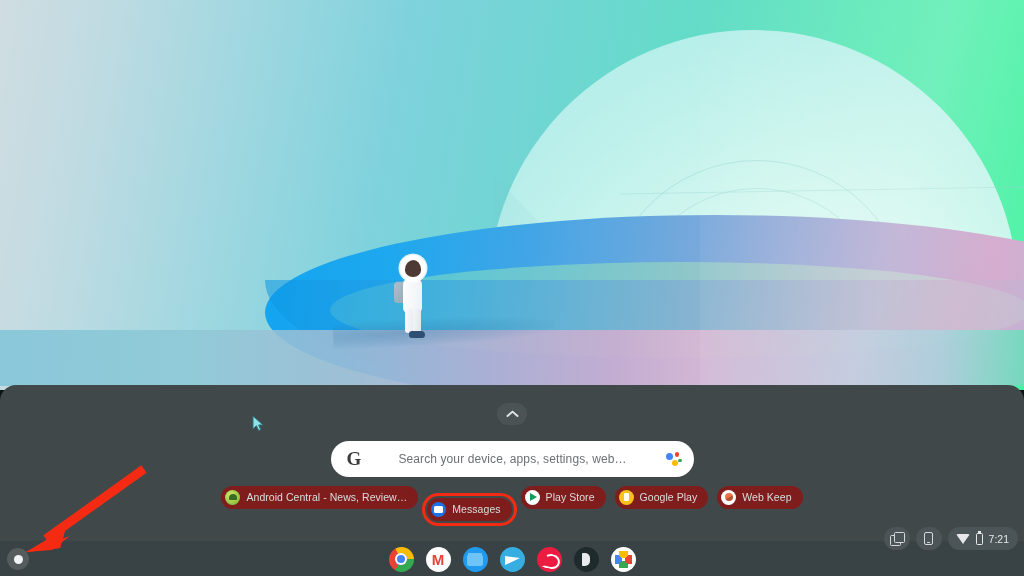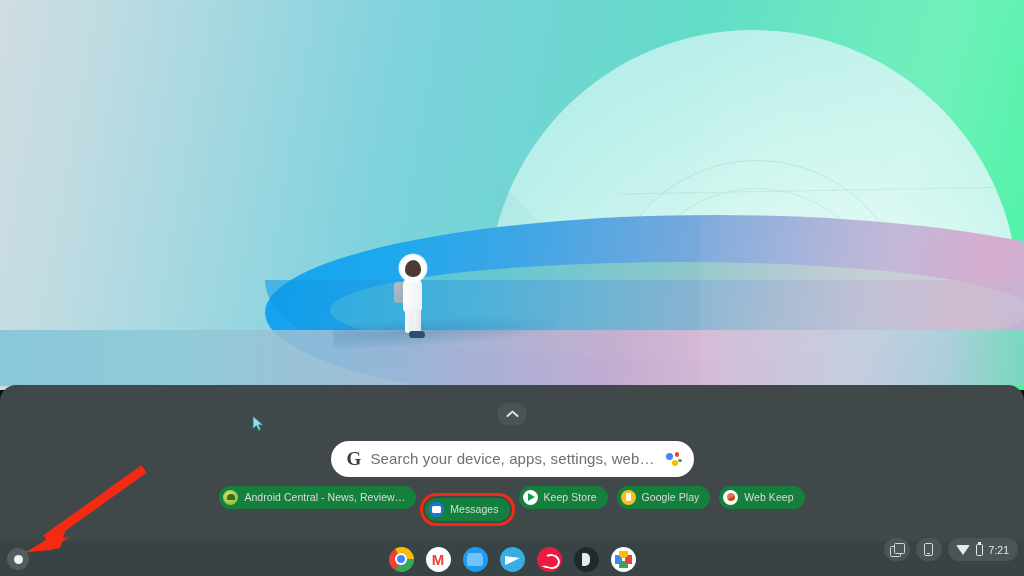--- a/index.html
+++ b/index.html
@@ -79,32 +79,32 @@
   .collapse-btn { position:absolute; left:497px; top:403px; width:30px; height:22px;
     border-radius:11px; background:#4c5355; display:flex; align-items:center; justify-content:center; }
   .collapse-btn svg { display:block; }
 
   .searchbar { position:absolute; left:331px; top:441px; width:363px; height:36px;
     background:#ffffff; border-radius:18px; display:flex; align-items:center; }
   .g-logo { position:absolute; left:14px; top:9px; width:18px; height:18px;
     font-family:"Liberation Serif", serif; font-size:19px; font-weight:700; color:#3b3b3b;
     line-height:18px; text-align:center; }
   .search-ph { position:absolute; left:0; top:0; width:363px; height:36px; line-height:36px;
-    text-align:center; font-size:15px; color:#6d6f72; letter-spacing:.1px; }
+    text-align:center; font-size:12px; color:#6d6f72; letter-spacing:.1px; }
   .assistant { position:absolute; right:13px; top:11px; width:15px; height:15px; }
   .assistant i { position:absolute; border-radius:50%; display:block; }
   .a-blue { left:0; top:1px; width:7px; height:7px; background:#4285f4; }
   .a-red { left:8.5px; top:0px; width:4.5px; height:4.5px; background:#ea4335; }
   .a-yellow{ left:6px; top:8px; width:6px; height:6px; background:#fbbc05; }
   .a-green { left:12px; top:6.5px; width:3.5px; height:3.5px; background:#34a853; }
 
   
   .chips { position:absolute; left:0; top:485px; width:1024px; height:24px;
     display:flex; justify-content:center; align-items:center; gap:9px; }
-  .chip { height:23px; border-radius:12px; background:#15803d;
+  .chip { height:23px; border-radius:12px; background:#7f1d1d;
     display:flex; align-items:center; padding:0 11px 0 4px; gap:6px; }
   .chip-label { font-size:10.5px; color:#d9dcdd; white-space:nowrap; letter-spacing:.05px; }
   .chip-ico { width:15px; height:15px; border-radius:50%; flex:0 0 15px; position:relative;
     display:flex; align-items:center; justify-content:center; overflow:hidden; }
   .ico-androidcentral { background:radial-gradient(circle at 38% 35%,#d2e86a,#8fc33f 70%,#6fa32f); }
   .ico-androidcentral::after { content:""; position:absolute; left:3.5px; top:4.5px; width:8px; height:6px;
     background:#3b6b22; border-radius:4px 4px 1px 1px; }
   .ico-messages { background:#1b72e8; }
   .ico-messages::after { content:""; position:absolute; left:3px; top:4px; width:9px; height:7px;
     background:#ffffff; border-radius:1.5px; }
@@ -151,21 +151,21 @@
     background:#e8eaed; border-radius:1px 5px 5px 1px; }
   .app-photos { background:#ffffff; }
   .app-photos::after { content:""; position:absolute; left:4px; top:4px; width:17px; height:17px;
     background:
       radial-gradient(circle at 50% 15%, #fbbc05 0 28%, transparent 29%),
       radial-gradient(circle at 85% 50%, #ea4335 0 28%, transparent 29%),
       radial-gradient(circle at 50% 85%, #34a853 0 28%, transparent 29%),
       radial-gradient(circle at 15% 50%, #4285f4 0 28%, transparent 29%); }
 
   
-  .tray { position:absolute; right:6px; top:538px; height:23px; display:flex; align-items:center; gap:6px; }
+  .tray { position:absolute; right:6px; top:527px; height:23px; display:flex; align-items:center; gap:6px; }
   .tray-pill { height:23px; border-radius:12px; background:#4b5456; display:flex; align-items:center;
     justify-content:center; }
   .tray-pill.sq { width:26px; }
   .tray-status { padding:0 9px 0 8px; gap:6px; }
   .tray-time { font-size:10.5px; color:#e6e8e9; }
   .ic-capture { width:13px; height:13px; position:relative; }
   .ic-capture::before { content:""; position:absolute; left:0; top:2.5px; width:9px; height:9px;
     border:1.4px solid #d6d9da; border-radius:1.5px; }
   .ic-capture::after { content:""; position:absolute; left:3.5px; top:0; width:9px; height:9px;
     border:1.4px solid #d6d9da; border-radius:1.5px; background:#4b5456; }
@@ -232,21 +232,21 @@
     <div class="chip">
       <span class="chip-ico ico-androidcentral"></span>
       <span class="chip-label">Android Central - News, Review…</span>
     </div>
     <div class="chip highlighted">
       <span class="chip-ico ico-messages"></span>
       <span class="chip-label">Messages</span>
     </div>
     <div class="chip">
       <span class="chip-ico ico-playstore"></span>
-      <span class="chip-label">Keep Store</span>
+      <span class="chip-label">Play Store</span>
     </div>
     <div class="chip">
       <span class="chip-ico ico-keep"></span>
       <span class="chip-label">Google Play</span>
     </div>
     <div class="chip">
       <span class="chip-ico ico-webstore"></span>
       <span class="chip-label">Web Keep</span>
     </div>
   </div>

